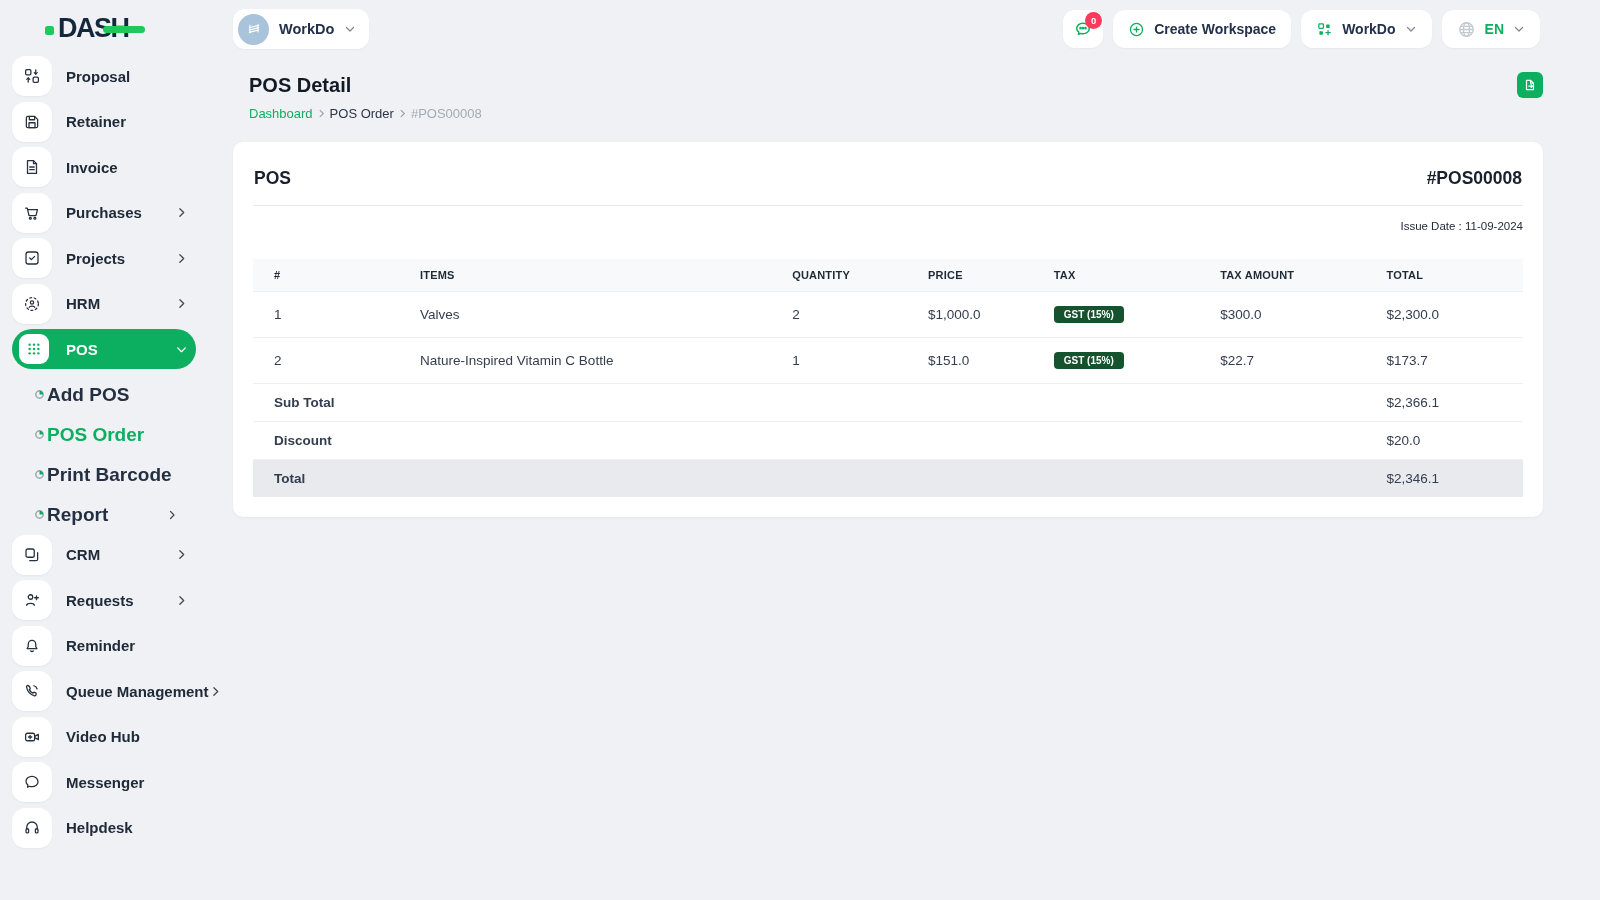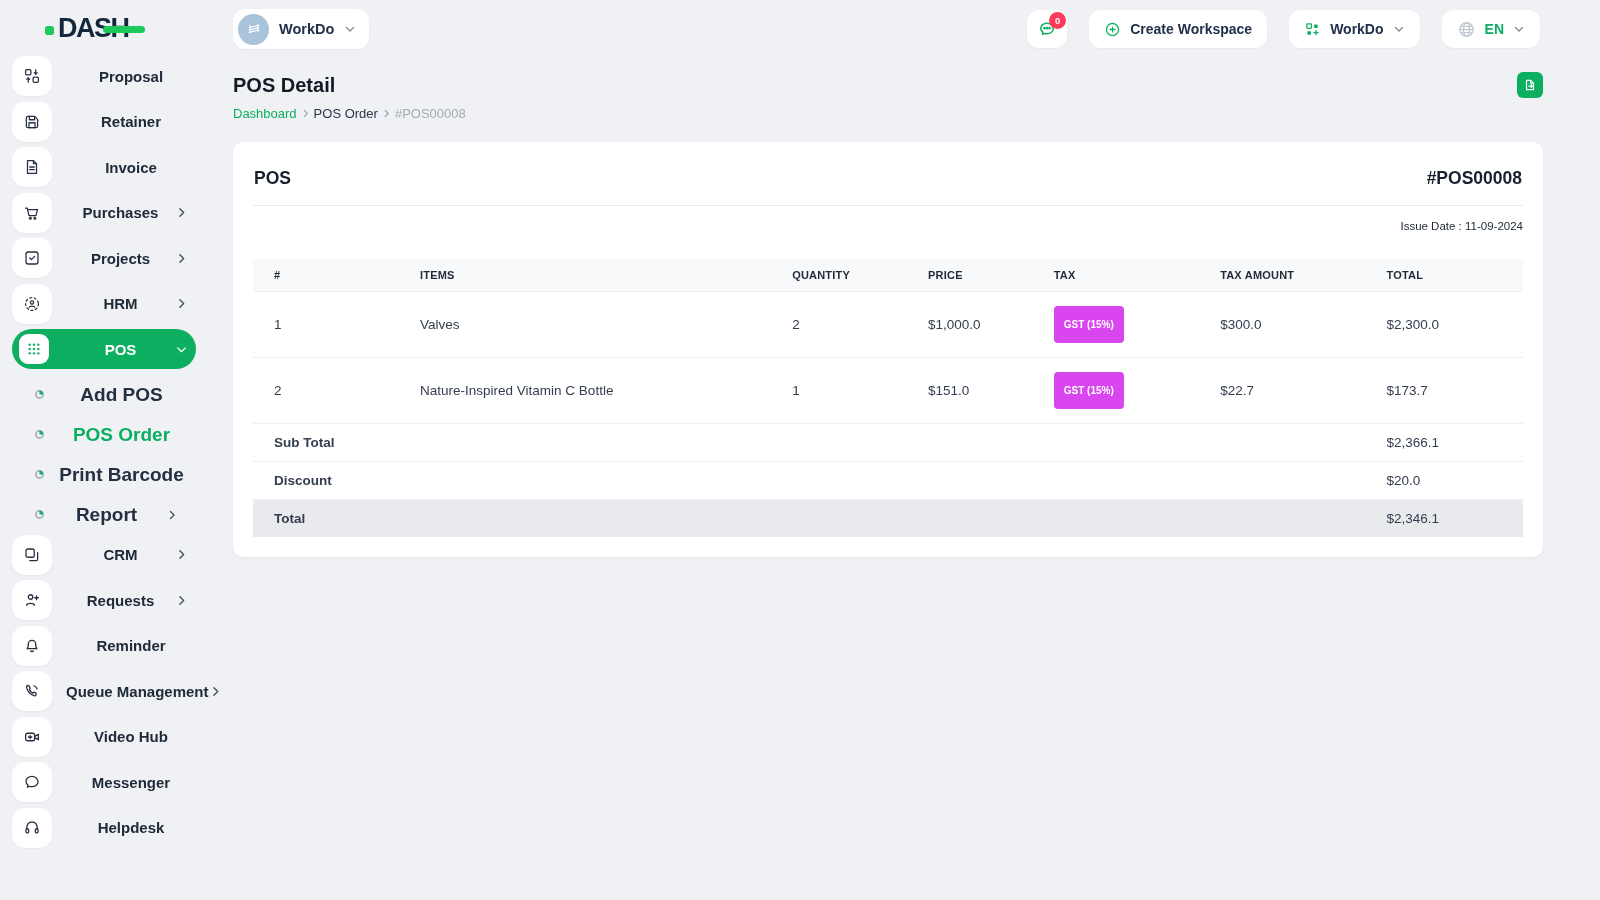--- a/index.html
+++ b/index.html
@@ -14,21 +14,21 @@
   svg { display:block; }
 
   
   .sidebar { position:absolute; left:0; top:0; width:208px; height:900px; background:#f0f1f4; z-index:5; }
   .logo { height:56px; display:flex; align-items:center; padding-left:58px; }
   .logo-mark { position:relative; display:inline-block; }
   .logo-text { font-size:27px; font-weight:800; letter-spacing:-1.5px; color:#14273b; font-family:"Liberation Sans", sans-serif; }
   .logo-dot { position:absolute; left:-13px; top:13px; width:9px; height:9px; border-radius:2.5px; background:#1ec95b; }
   .logo-bar { position:absolute; right:-16px; top:13px; width:42px; height:7px; border-radius:4px; background:#1ec95b; }
 
-  .nav { padding:0 12px 0 12px;text-align:center; }
+  .nav { padding:0 12px 0 12px; }
   .nav-item { display:flex; align-items:center; height:40px; margin-bottom:5.5px; border-radius:21px; cursor:pointer; }
   .nav-item .tile { width:40px; height:40px; min-width:40px; background:#ffffff; border-radius:13px;
                     display:flex; align-items:center; justify-content:center; box-shadow:0 1px 2px rgba(20,30,60,.05); }
   .nav-item .label { margin-left:14px; font-size:15px; font-weight:600; color:#202b3a; flex:1; white-space:nowrap; }
   .nav-item .chev { margin-right:8px; }
 
   .nav-item.active { background:#0caf60; }
   .nav-item.active .tile { width:30px; height:30px; min-width:30px; border-radius:9px; margin-left:7px; box-shadow:none; }
   .nav-item.active .label { color:#fff; font-weight:700; margin-left:17px; }
 
@@ -45,26 +45,26 @@
   .ws-avatar { width:31px; height:31px; border-radius:50%; background:#a9c3da; display:flex; align-items:center; justify-content:center; }
   .ws-name { font-size:14.5px; font-weight:700; color:#22304a; }
 
   .topbar-right { position:absolute; right:60px; top:10px; height:38px; display:flex; align-items:center; gap:10px; }
   .icon-btn { width:40px; height:38px; background:#fff; border-radius:12px; position:relative;
               display:flex; align-items:center; justify-content:center; cursor:pointer; box-shadow:0 1px 2px rgba(20,30,60,.04); }
   .red-badge { position:absolute; top:2px; right:1px; min-width:17px; height:17px; padding:0 4px; border-radius:9px;
                background:#fd3a5c; color:#fff; font-size:9.5px; font-weight:700;
                display:flex; align-items:center; justify-content:center; }
   .pill-btn { height:38px; background:#fff; border-radius:12px; display:flex; align-items:center; gap:9px;
-              padding:0 15px; font-size:14px; font-weight:700; color:#22304a; cursor:pointer; box-shadow:0 1px 2px rgba(20,30,60,.04);margin-left:12px; }
+              padding:0 15px; font-size:14px; font-weight:700; color:#22304a; cursor:pointer; box-shadow:0 1px 2px rgba(20,30,60,.04); }
   .pill-btn .lang { color:#0caf60; }
 
   
   .main { position:absolute; left:208px; top:58px; right:0; }
-  .page-head { position:relative; margin:16px 57px 0 25px; }
+  .page-head { position:relative; margin:16px 57px 0 41px; }
   .page-title { font-size:20px; font-weight:700; color:#121a26; }
   .breadcrumb { display:flex; align-items:center; gap:3px; margin-top:9px; font-size:13px; }
   .bc-link { color:#0caf60; cursor:pointer; text-decoration:none; }
   .bc-mid { color:#2b3648; }
   .bc-cur { color:#a4abb5; }
   .bc-sep { color:#9aa2ad; font-size:11px; }
   .export-btn { position:absolute; right:0; top:-2px; width:26px; height:26px; background:#0caf60; border-radius:6px;
                 display:flex; align-items:center; justify-content:center; cursor:pointer; }
 
   .card { margin:21px 57px 0 25px; background:#fff; border-radius:10px; padding:19px 20px 20px;
@@ -76,22 +76,22 @@
   .issue-date { text-align:right; margin-top:14px; font-size:11.5px; color:#222c3a; }
   .issue-date .lbl { font-weight:400; }
 
   table.pos-table { width:100%; border-collapse:collapse; margin-top:27px; }
   .pos-table th { background:#f8f9fb; text-align:left; font-size:11px; font-weight:700; color:#1f2a37;
                   letter-spacing:.2px; padding:10px 8px 10px 21px; white-space:nowrap; }
   .pos-table td { font-size:13.5px; color:#333d4e; padding:14px 8px 14px 21px; border-top:1px solid #edeff2; }
   .pos-table tr.sum-row td { padding:11px 8px 11px 21px; }
   .sum-label { font-weight:700; color:#1c2634; }
   .pos-table tr.total-row td { background:#e9eaee; }
-  .tax-badge { display:inline-block; background:#d946ef; color:#fff; font-size:10px; font-weight:700;
-               padding:13px 10px; border-radius:4px; white-space:nowrap; }
+  .tax-badge { display:inline-block; background:#14532d; color:#fff; font-size:10px; font-weight:700;
+               padding:3px 10px; border-radius:4px; white-space:nowrap; }
 </style>
 </head>
 <body>
 
 <aside class="sidebar">
   <div class="logo">
     <span class="logo-mark">
       <span class="logo-dot"></span>
       <span class="logo-text">DASH</span>
       <span class="logo-bar"></span>

